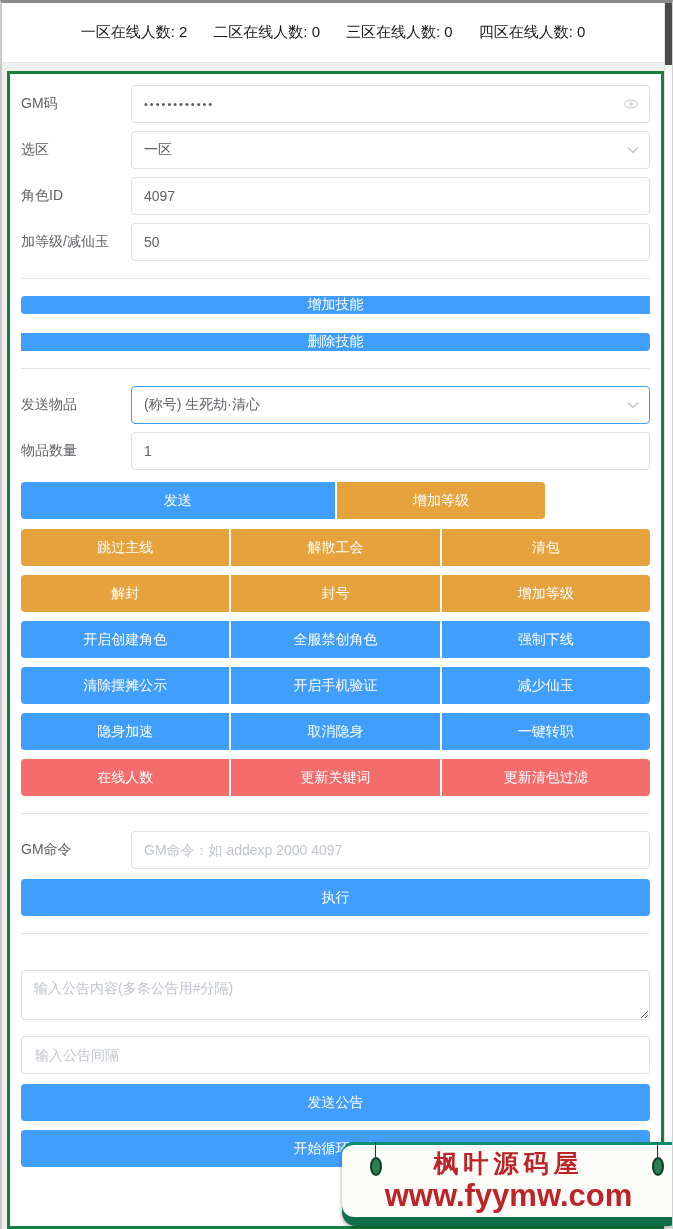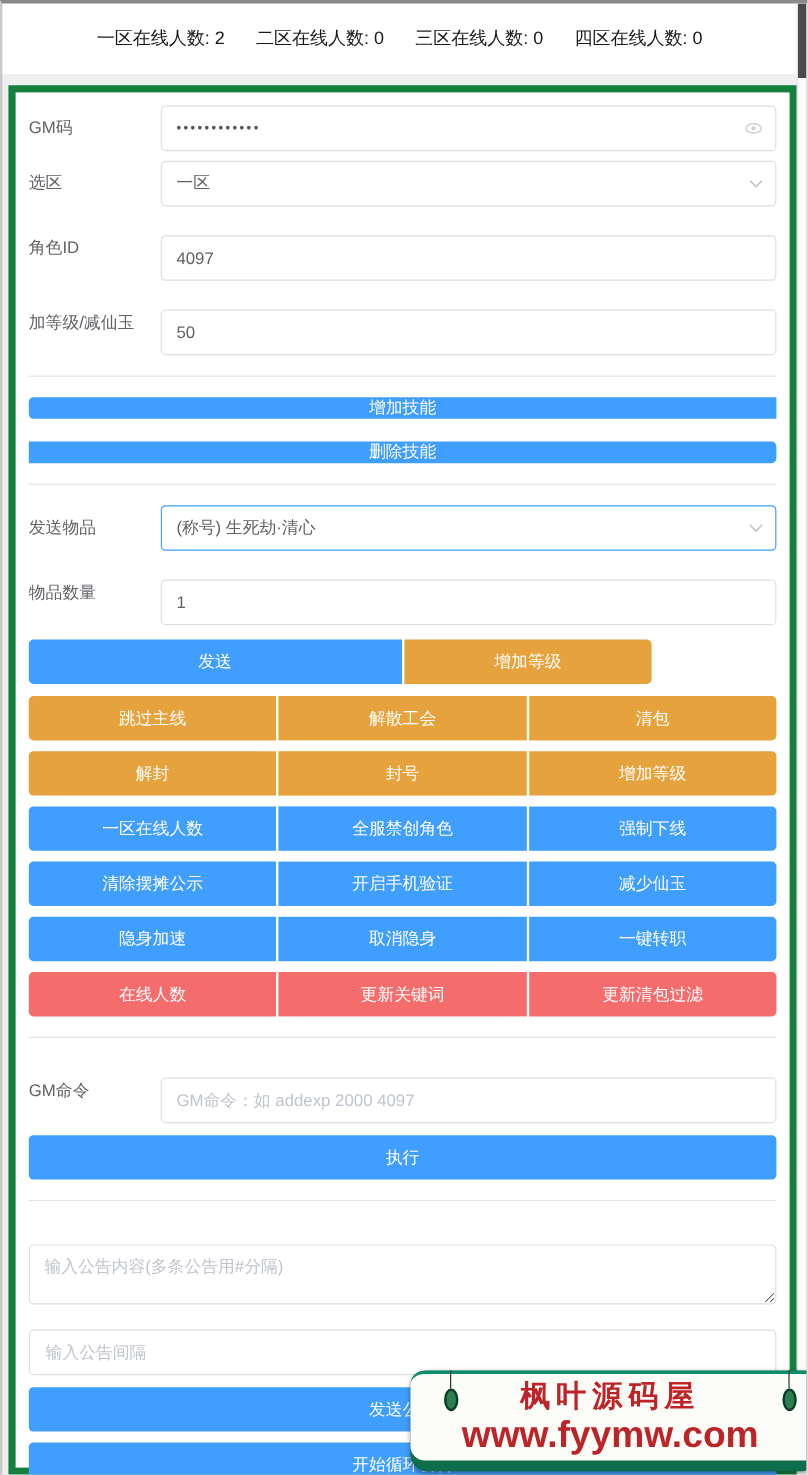--- a/index.html
+++ b/index.html
@@ -14,32 +14,32 @@
   .scrollbar { position:absolute; top:0; right:0; width:8px; height:100%; background:#fbfbfb; border-left:1px solid #e3e3e3; z-index:6; }
   .scroll-thumb { width:100%; height:62px; background:#4a4a4a; }
 
   .header {
     height:60px; margin-right:8px; background:#ffffff; border-bottom:1px solid #e7e7e7;
     display:flex; align-items:center; justify-content:center; gap:26px;
     font-size:15px; color:#17181a;
   }
 
   .card {
-    margin:8px 8px 0 5px; background:#ffffff; border:6px solid #15803d;
+    margin:8px 8px 0 5px; background:#ffffff; border:3px solid #15803d;
     padding:11px 11px 10px 11px; height:1158px;
   }
 
   .row { display:flex; align-items:center; margin-bottom:8px; }
   .row .lbl { width:110px; flex-shrink:0; font-size:14px; color:#606266; }
   .ctrl {
     flex:1; height:38px; border:1px solid #dcdfe6; border-radius:4px; background:#fff;
     display:flex; align-items:center; padding:0 12px; font-size:14px; color:#606266; position:relative;
   }
   input.ctrl, textarea.ta { outline:none; font-family:inherit; }
-  input.ctrl { width:100%;margin-top:16px; }
+  input.ctrl { width:100%; }
   .ctrl.focused { border-color:#409EFF; }
   .ph { color:#c0c4cc; }
   .dots { letter-spacing:2px; font-size:11px; color:#555; }
   .right-ico { position:absolute; right:10px; top:50%; transform:translateY(-50%); display:flex; align-items:center; }
 
   .hr { border-top:1px solid #e4e4e4; margin:17px 0; }
 
   .btn {
     border:none; height:37px; color:#fff; font-size:14px; cursor:pointer;
     display:flex; align-items:center; justify-content:center; border-radius:4px;
@@ -175,21 +175,21 @@
           <button class="btn btn-orange">跳过主线</button>
           <button class="btn btn-orange">解散工会</button>
           <button class="btn btn-orange">清包</button>
         </div>
         <div class="action-row">
           <button class="btn btn-orange">解封</button>
           <button class="btn btn-orange">封号</button>
           <button class="btn btn-orange">增加等级</button>
         </div>
         <div class="action-row">
-          <button class="btn btn-blue">一区在线人数</button>
+          <button class="btn btn-blue">开启创建角色</button>
           <button class="btn btn-blue">全服禁创角色</button>
           <button class="btn btn-blue">强制下线</button>
         </div>
         <div class="action-row">
           <button class="btn btn-blue">清除摆摊公示</button>
           <button class="btn btn-blue">开启手机验证</button>
           <button class="btn btn-blue">减少仙玉</button>
         </div>
         <div class="action-row">
           <button class="btn btn-blue">隐身加速</button>

